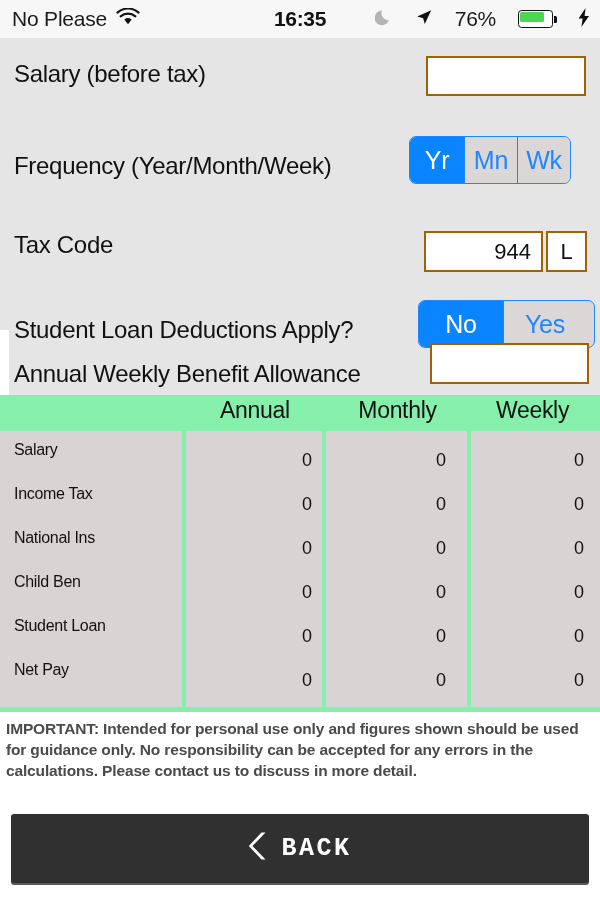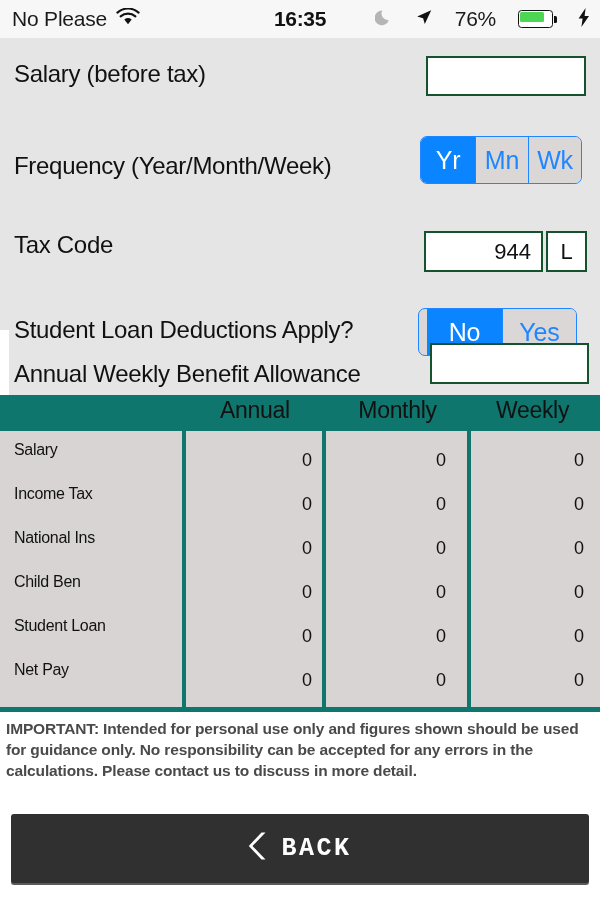--- a/index.html
+++ b/index.html
@@ -44,41 +44,41 @@
     position:absolute; left:0; top:38px; width:600px; height:357px;
     background:#e5e5e5;
   }
   .notch{ position:absolute; left:0; top:292px; width:9px; height:65px; background:#fff; }
   .f-row{ position:absolute; left:0; width:600px; }
   .f-label{
     position:absolute; left:14px; font-size:24px; color:#111;
     letter-spacing:-0.3px; white-space:nowrap;
   }
   .txtbox{
-    position:absolute; background:#ffffff; border:2px solid #14532d;
+    position:absolute; background:#ffffff; border:2px solid #a16207;
     font-size:22px; color:#111; display:flex; align-items:center;
   }
   .txtbox.right{ justify-content:flex-end; padding-right:10px; }
   .txtbox.center{ justify-content:center; }
 
   
   .seg{
     position:absolute; display:flex; border:1.5px solid #1e86ff;
     border-radius:7px; overflow:hidden; background:#dcd7d7;
   }
   .seg-item{
     display:flex; align-items:center; justify-content:center;
     font-size:25px; color:#1e86ff; background:#dcd7d7;
     border-left:1.5px solid #1e86ff; letter-spacing:-0.2px;
   }
   .seg-item:first-child{ border-left:none; }
   .seg-item.on{ background:#0a84ff; color:#ffffff; }
 
   
-  .tbl{ position:absolute; left:0; top:395px; width:600px; height:317px; background:#0f766e; }
+  .tbl{ position:absolute; left:0; top:395px; width:600px; height:317px; background:#86efac; }
   .thead{ position:relative; height:36px; }
   .th{
     position:absolute; top:2px; font-size:23px; color:#111;
     text-align:center; letter-spacing:-0.3px;
   }
   .tbody{ position:absolute; left:0; top:36px; width:600px; height:276px; }
   .cellcol{ position:absolute; top:0; height:276px; background:#d9d4d4; }
   .rowlabel{
     position:absolute; left:14px; font-size:16px; color:#111;
     letter-spacing:-0.3px; white-space:nowrap;
@@ -158,40 +158,40 @@
 
     <div class="f-row" style="top:0;height:75px;">
       <span class="f-label" style="top:22px;">Salary (before tax)</span>
       <div class="txtbox right" style="left:426px;top:18px;width:160px;height:40px;">
         <span></span>
       </div>
     </div>
 
     <div class="f-row" style="top:75px;height:96px;">
       <span class="f-label" style="top:39px;">Frequency (Year/Month/Week)</span>
-      <div class="seg" style="left:420px;top:23px;width:162px;height:48px;align-items:flex-end;">
+      <div class="seg" style="left:409px;top:23px;width:162px;height:48px;align-items:flex-end;">
         <div class="seg-item on" style="width:54px;height:100%;">Yr</div>
         <div class="seg-item" style="width:53px;height:100%;">Mn</div>
         <div class="seg-item" style="width:53px;height:100%;">Wk</div>
       </div>
     </div>
 
     <div class="f-row" style="top:171px;height:75px;">
       <span class="f-label" style="top:22px;">Tax Code</span>
       <div class="txtbox right" style="left:424px;top:22px;width:119px;height:41px;">
         <span>944</span>
       </div>
       <div class="txtbox center" style="left:546px;top:22px;width:41px;height:41px;">
         <span>L</span>
       </div>
     </div>
 
     <div class="f-row" style="top:246px;height:78px;">
       <span class="f-label" style="top:32px;">Student Loan Deductions Apply?</span>
-      <div class="seg" style="left:418px;top:24px;width:159px;height:48px;padding-left:8px;">
+      <div class="seg" style="left:418px;top:16px;width:177px;height:48px;">
         <div class="seg-item on" style="width:84px;height:100%;">No</div>
         <div class="seg-item" style="width:83px;height:100%;">Yes</div>
       </div>
     </div>
 
     <div class="f-row" style="top:324px;height:33px;">
       <span class="f-label" style="top:-2px;">Annual Weekly Benefit Allowance</span>
       <div class="txtbox right" style="left:430px;top:-19px;width:159px;height:41px;">
         <span></span>
       </div>

